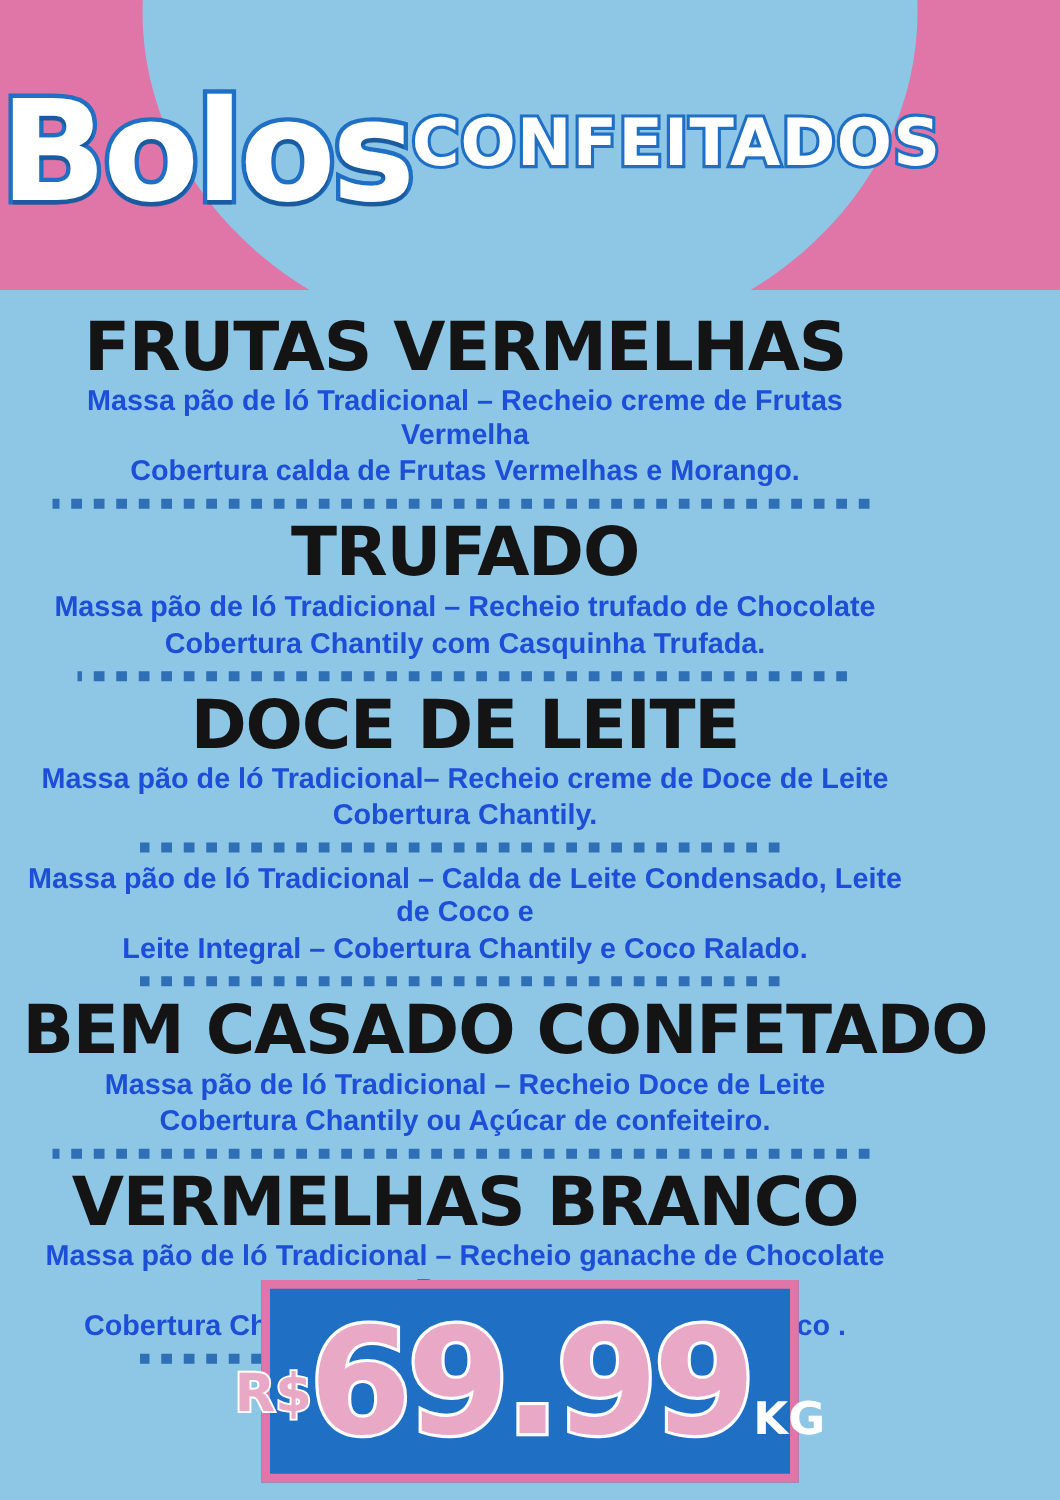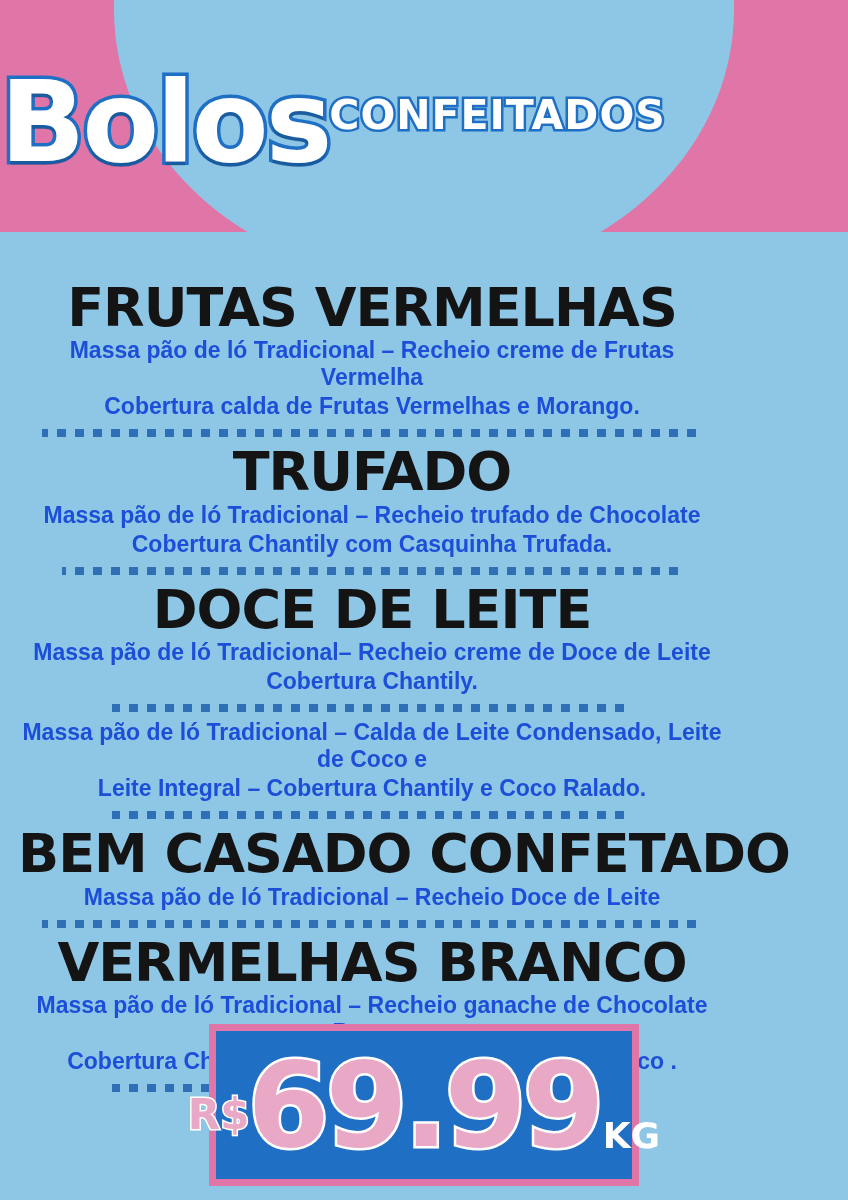--- a/index.html
+++ b/index.html
@@ -58,32 +58,32 @@
     letter-spacing: -3px;
     color: #ffffff;
     -webkit-text-stroke: 7px #1f6fc4;
     paint-order: stroke fill;
     text-shadow: 0 4px 0 rgba(0,0,0,0.18);
     margin: 0;
   }
   .title-confeitados {
     font-family: "DejaVu Sans", sans-serif;
     font-weight: bold;
-    font-size: 41px;
+    font-size: 52px;
     line-height: 1;
     letter-spacing: 1px;
     color: #ffffff;
     -webkit-text-stroke: 5px #1f6fc4;
     paint-order: stroke fill;
     margin: -16px 0 0 0;
   }
   
   .menu {
     position: absolute;
-    top: 280px;
+    top: 250px;
     left: 0;
     width: 744px;
     padding: 0 18px;
     box-sizing: border-box;
     text-align: center;
   }
   .item {
     margin: 0 0 4px 0;
   }
   .item-name {
@@ -210,20 +210,21 @@
 
     <div class="item">
       <div class="item-desc">Massa pão de ló Tradicional – Calda de Leite Condensado, Leite de Coco e</div>
       <div class="item-desc">Leite Integral – Cobertura Chantily e Coco Ralado.</div>
     </div>
     <div class="divider narrow"></div>
 
     <div class="item">
       <div class="item-name">BEM CASADO CONFETADO</div>
       <div class="item-desc">Massa pão de ló Tradicional – Recheio Doce de Leite</div>
+      <div class="item-desc">Cobertura Chantily ou Açúcar de confeiteiro.</div>
     </div>
     <div class="divider wide"></div>
 
     <div class="item">
       <div class="item-name">VERMELHAS BRANCO</div>
       <div class="item-desc">Massa pão de ló Tradicional – Recheio ganache de Chocolate Branco</div>
       <div class="item-desc">Cobertura Chantily com ganache de Chocolate Branco .</div>
     </div>
     <div class="divider narrow"></div>
 

